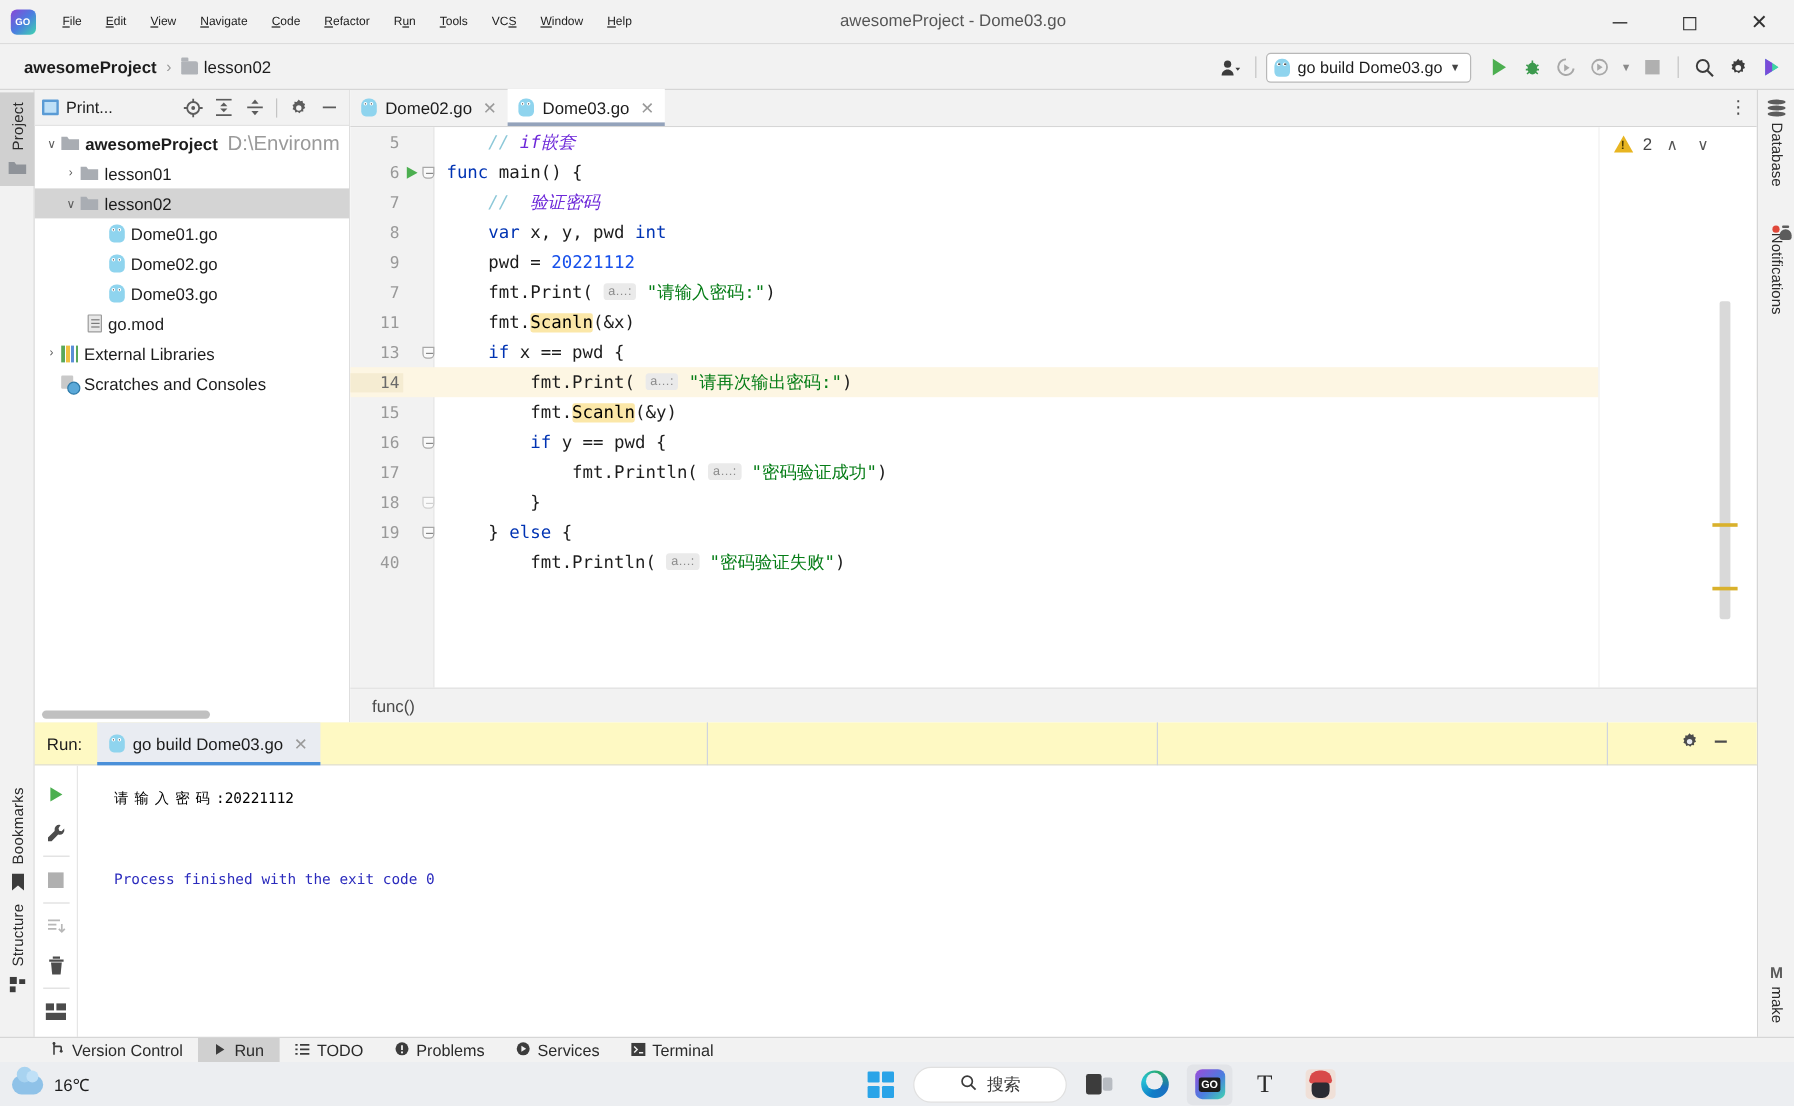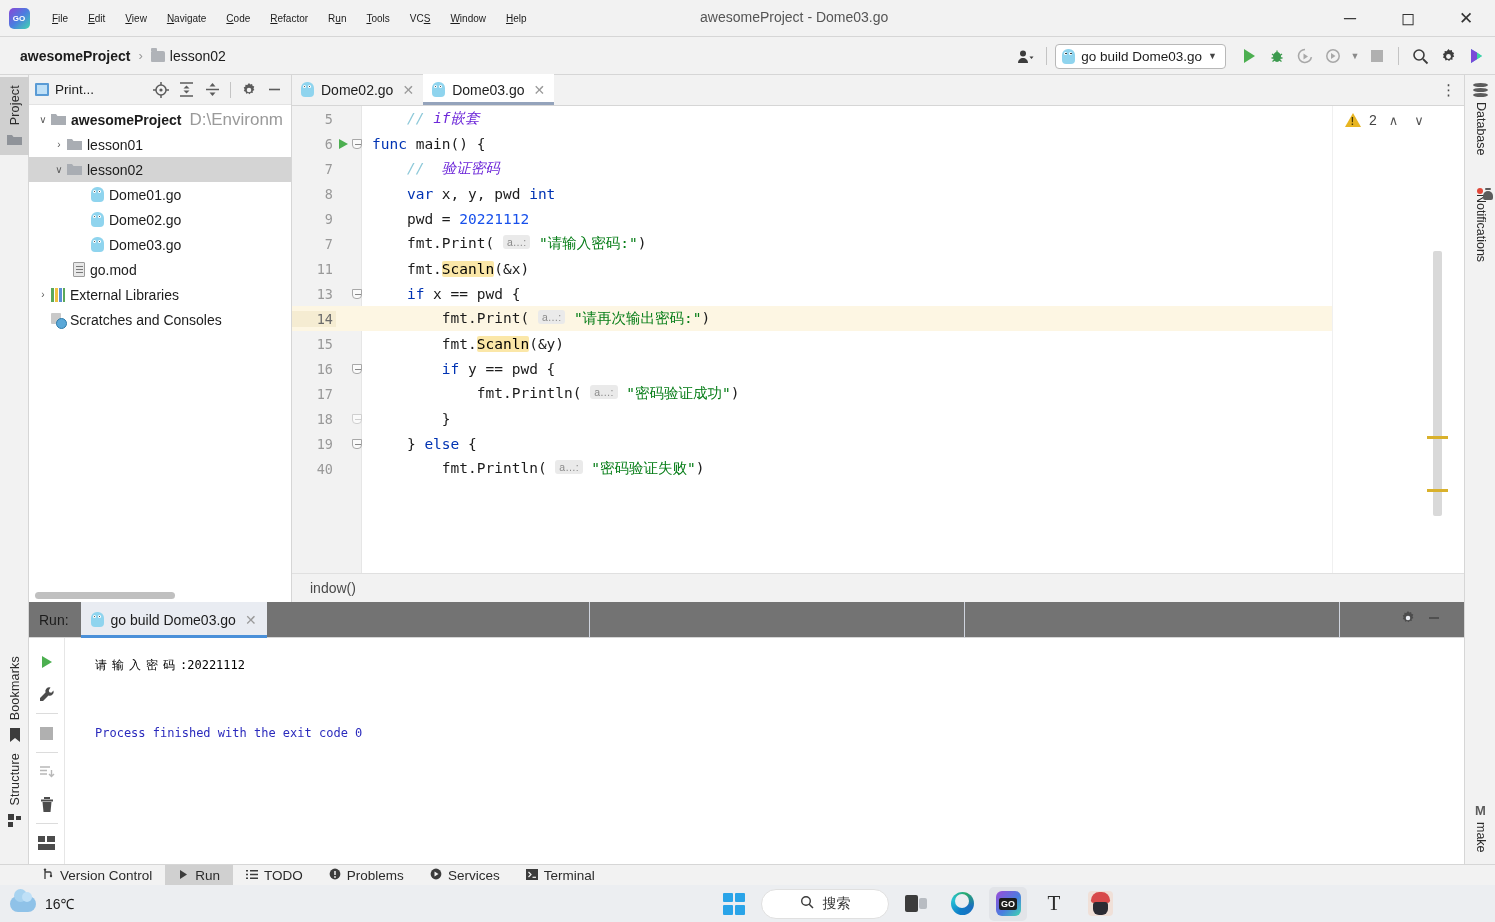--- a/index.html
+++ b/index.html
@@ -268,21 +268,21 @@
   .bell-ico:after {
     content:""; position:absolute; left:4px; bottom:0; width:6px; height:2px; background:#5c5c5c; border-radius:1px;
   }
   .bell-dot { position:absolute; right:-2px; top:-2px; width:6px;height:6px;border-radius:50%;background:#e0483a; }
 
   
   .runwin {
     position: absolute; left: 29px; top: 527px; width: 1435px; height: 337px; background: #fff;
   }
   .run-head {
-    height: 36px; background: #737373; display: flex; align-items: center;
+    height: 36px; background: #fef9c3; display: flex; align-items: center;
     border-bottom: 1px solid #d6d6d6; position: relative;
   }
   .run-label { font-size: 14px; color:#1c1c1c; padding: 0 12px 0 10px; }
   .run-tab {
     height: 36px; display:flex; align-items:center; gap:7px; padding: 0 10px;
     font-size:14px; color:#1c1c1c; position: relative; cursor:default; background:#e9ecf2;
   }
   .run-tab.active:after { content:""; position:absolute; left:0; bottom:0; width:100%; height:3px; background:#4a90d9; }
   .run-head-sep { position:absolute; top:0; width:1px; height:36px; background:#cfd4de; }
   .run-head-right { margin-left:auto; display:flex; align-items:center; gap:10px; padding-right:22px; }
@@ -715,21 +715,21 @@
           <span class="chev">∧</span>
           <span class="chev">∨</span>
         </div>
         <div class="mini-scroll"></div>
         <div class="mark-line" style="top:330px"></div>
         <div class="mark-line" style="top:383px"></div>
       </div>
     </div>
 
     <div class="ed-crumb">
-      <span>indow()</span>
+      <span>func()</span>
     </div>
 
     <div class="rightstrip">
       <div class="rtab" style="top:8px">
         <span class="db-ico">
           <i style="top:0"></i>
             <i style="top:5px"></i>
             <i style="top:10px"></i>
         </span>
         <span class="rtab-label">Database</span>

